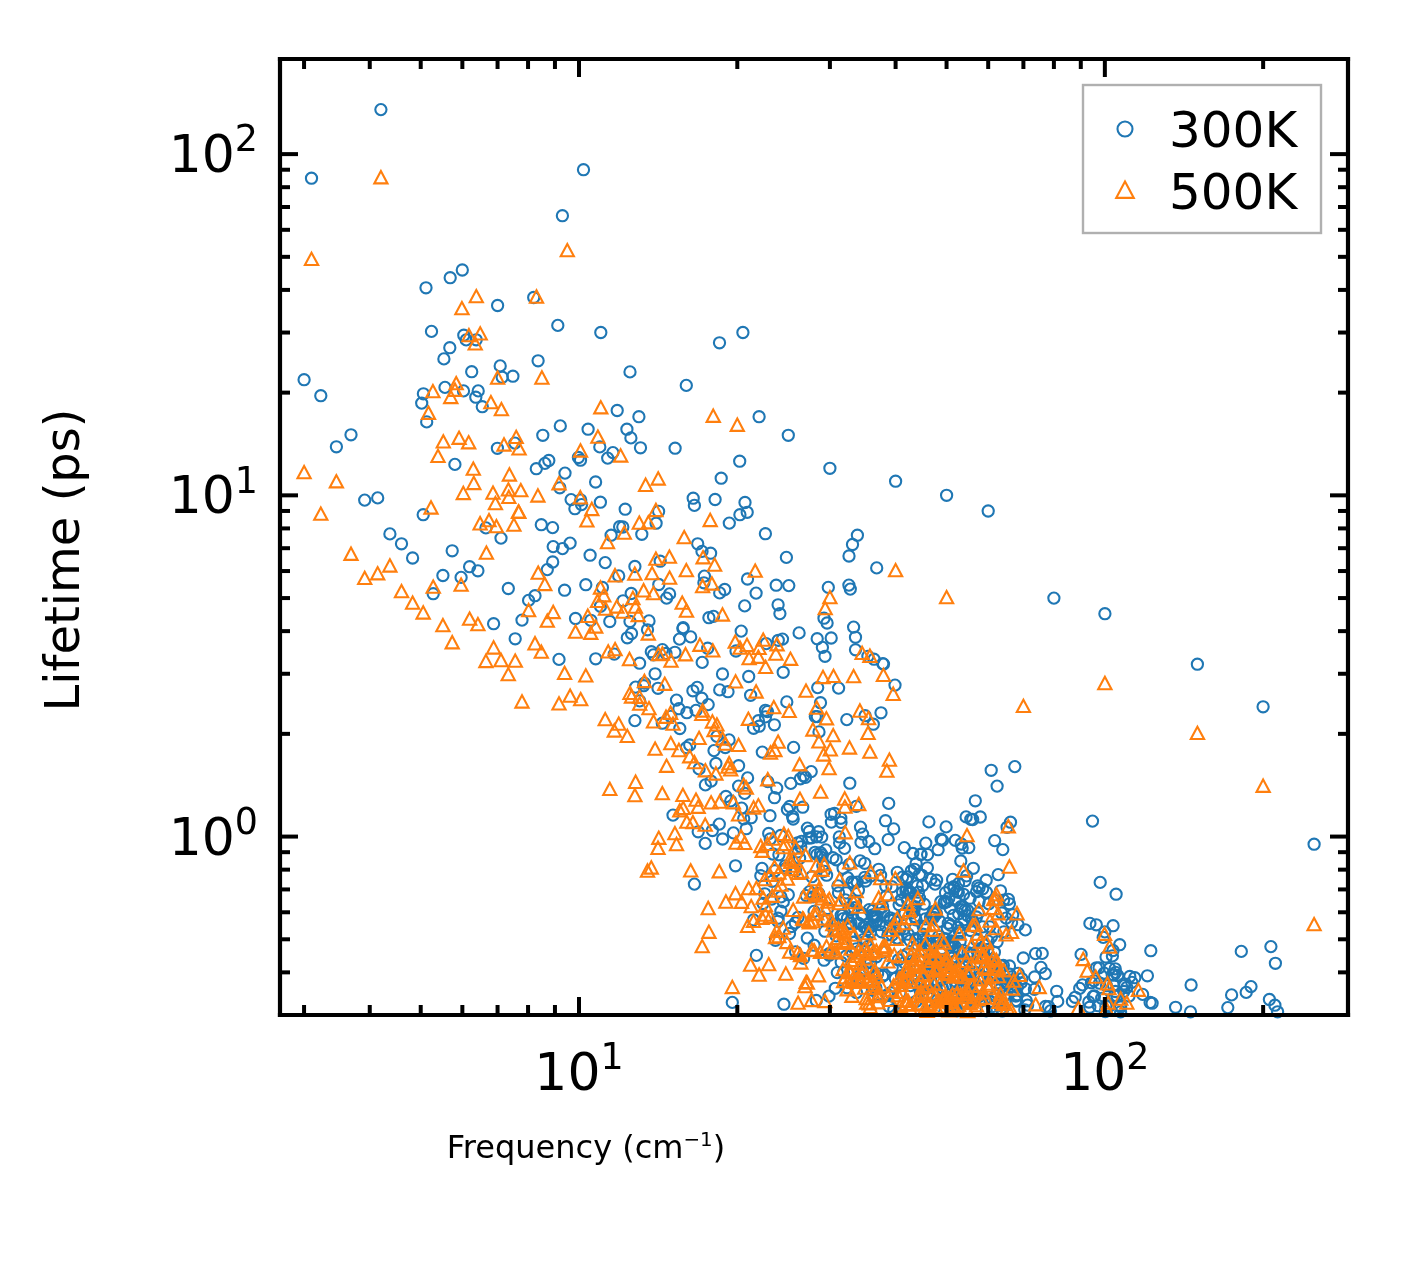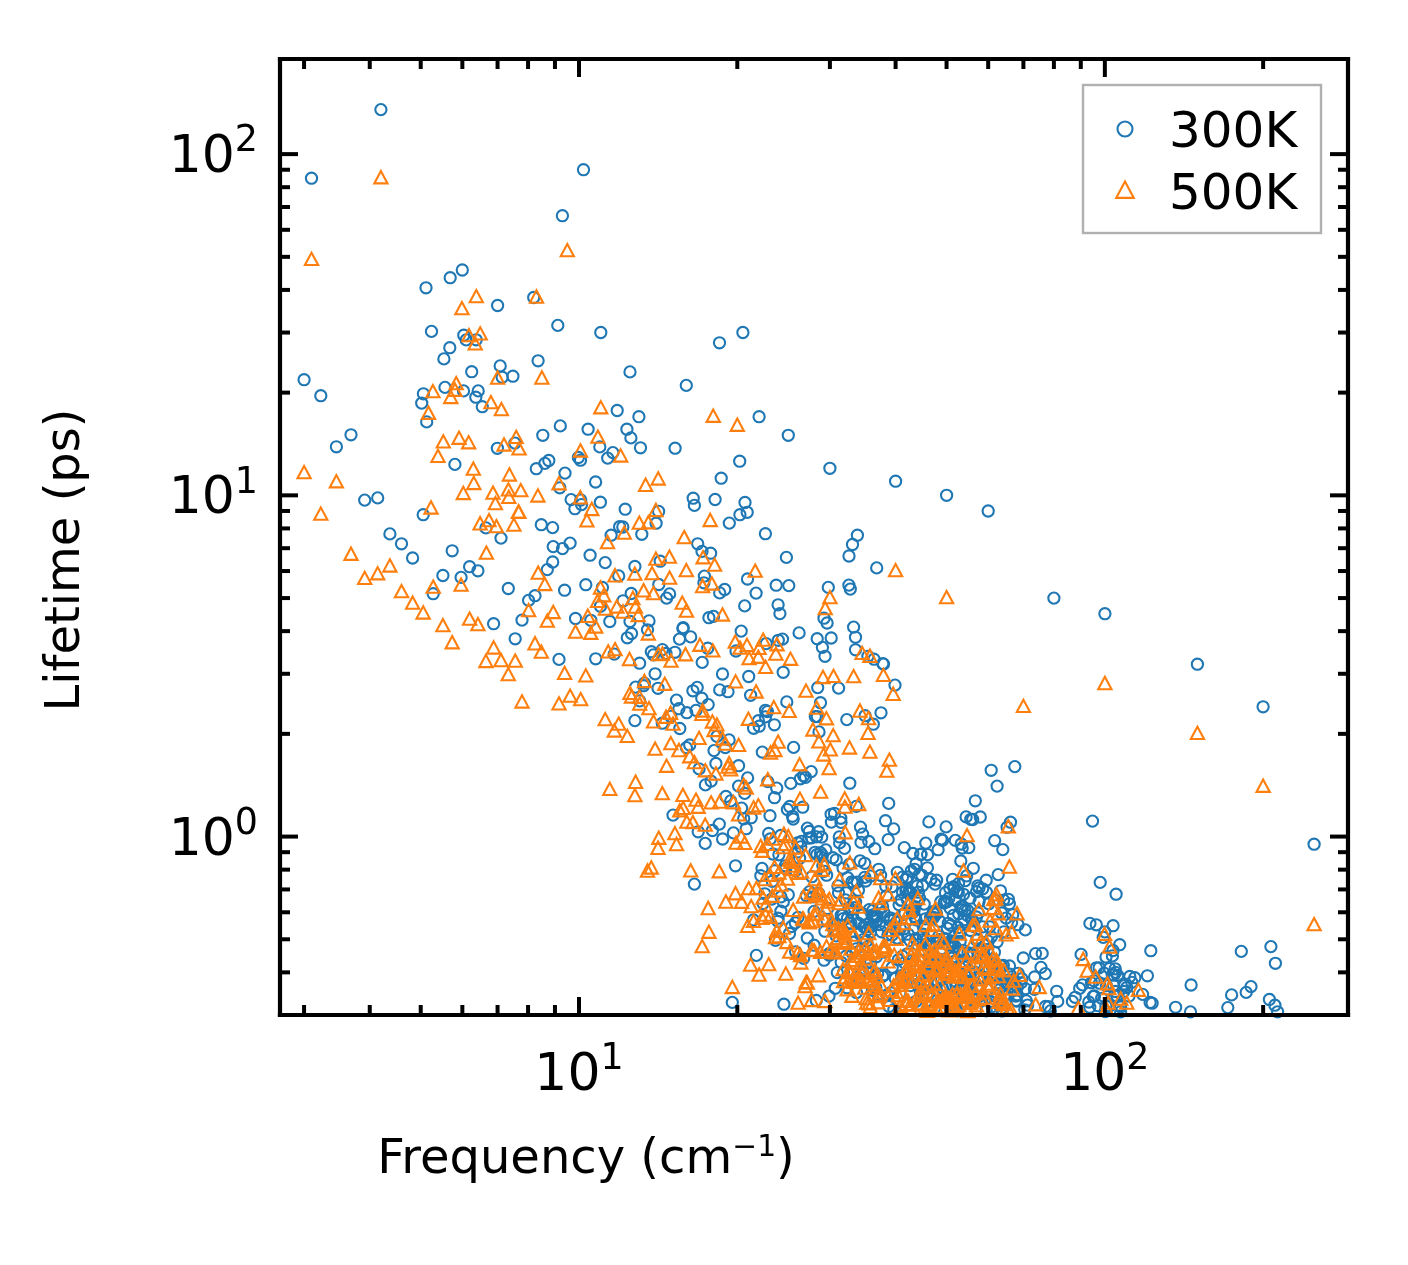--- a/index.html
+++ b/index.html
@@ -30,21 +30,21 @@
     position: absolute;
     color: #000000;
     font-family: "DejaVu Sans", sans-serif;
     white-space: nowrap;
   }
   #xlabel {
     left: 0;
     top: 1128px;
     width: 1172px;
     text-align: center;
-    font-size: 48px;
+    font-size: 32px;
     letter-spacing: 0px;
   }
   #ylabel-wrap {
     position: absolute;
     left: -418px;
     top: 530px;
     width: 960px;
     height: 60px;
     transform: rotate(-90deg);
     transform-origin: 480px 30px;

